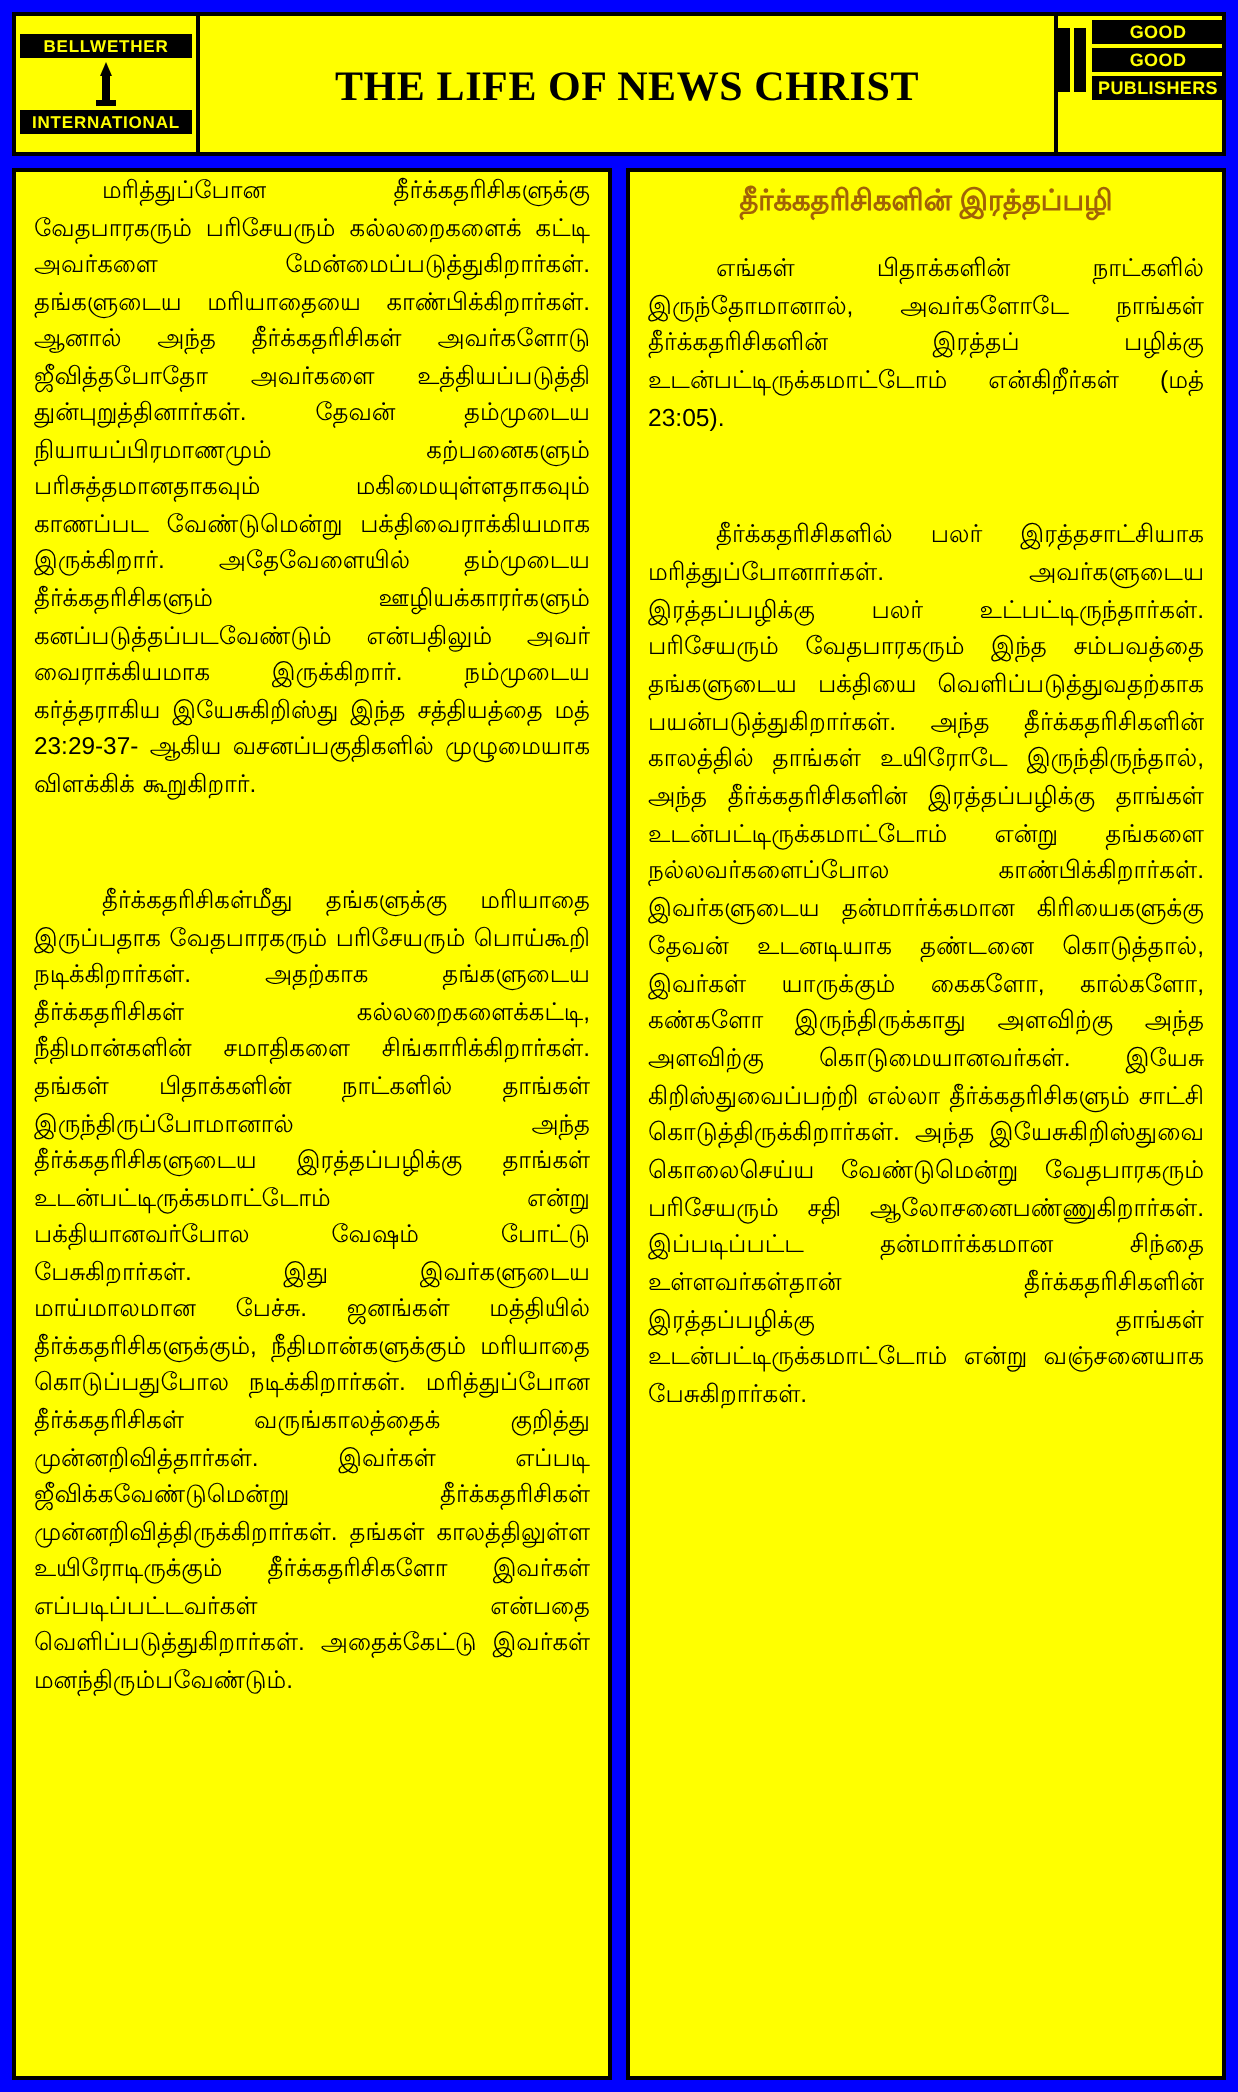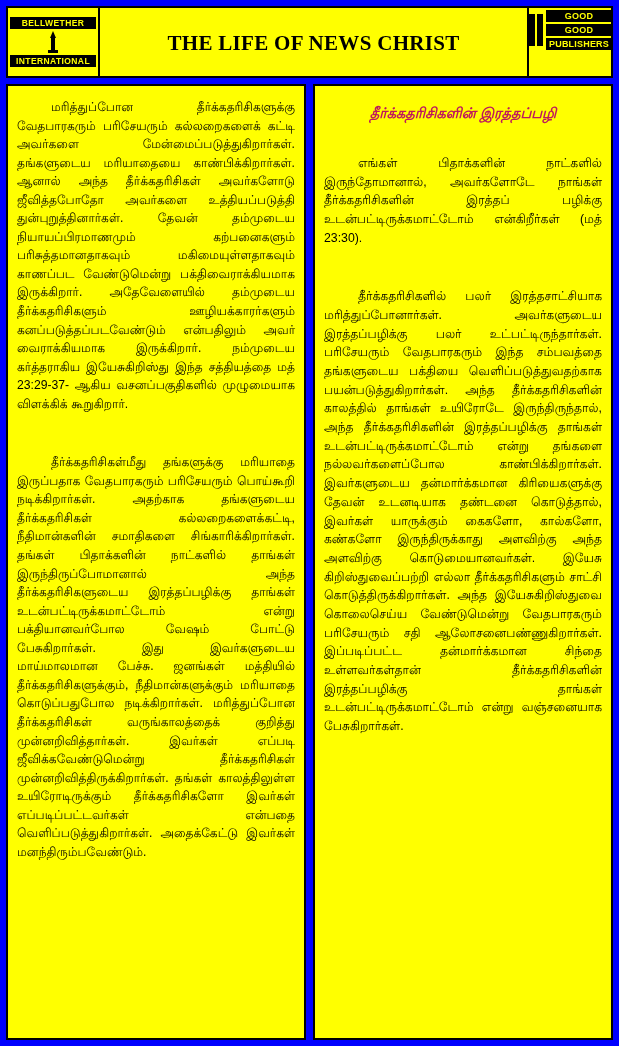--- a/index.html
+++ b/index.html
@@ -134,34 +134,33 @@
     width: 607px;
     height: 956px;
     display: flex;
     flex-direction: row;
     gap: 7px;
   }
   .column {
     background: #ffff00;
     border: 2px solid #000000;
     box-sizing: border-box;
-    padding: 12px 9px 6px 9px;
+    padding: 0 9px 6px 9px;
     overflow: hidden;
   }
   .col-left { width: 300px; }
   .col-right { width: 300px; }
 
   .col-heading {
     text-align: center;
     font-size: 14.5px;
     font-weight: bold;
-    color: #be185d;
-    margin: 6px 0 31px 0;
+    color: #a16207;
+    margin: 6px 0 14px 0;
     line-height: 1.3;
-    font-style: italic;
   }
   p.para {
     margin: 0 0 11px 0;
     font-size: 12.3px;
     line-height: 1.52;
     color: #000000;
     text-align: justify;
     text-indent: 34px;
     word-spacing: 0.5px;
   }
@@ -210,18 +209,18 @@
 
   <div class="body-area">
 
     <div class="column col-left">
       <p class="para">மரித்துப்போன தீர்க்கதரிசிகளுக்கு வேதபாரகரும் பரிசேயரும் கல்லறைகளைக் கட்டி அவர்களை மேன்மைப்படுத்துகிறார்கள். தங்களுடைய மரியாதையை காண்பிக்கிறார்கள். ஆனால் அந்த தீர்க்கதரிசிகள் அவர்களோடு ஜீவித்தபோதோ அவர்களை உத்தியப்படுத்தி துன்புறுத்தினார்கள். தேவன் தம்முடைய நியாயப்பிரமாணமும் கற்பனைகளும் பரிசுத்தமானதாகவும் மகிமையுள்ளதாகவும் காணப்பட வேண்டுமென்று பக்திவைராக்கியமாக இருக்கிறார். அதேவேளையில் தம்முடைய தீர்க்கதரிசிகளும் ஊழியக்காரர்களும் கனப்படுத்தப்படவேண்டும் என்பதிலும் அவர் வைராக்கியமாக இருக்கிறார். நம்முடைய கர்த்தராகிய இயேசுகிறிஸ்து இந்த சத்தியத்தை மத் 23:29-37- ஆகிய வசனப்பகுதிகளில் முழுமையாக விளக்கிக் கூறுகிறார்.</p>
       <p class="para">தீர்க்கதரிசிகள்மீது தங்களுக்கு மரியாதை இருப்பதாக வேதபாரகரும் பரிசேயரும் பொய்கூறி நடிக்கிறார்கள். அதற்காக தங்களுடைய தீர்க்கதரிசிகள் கல்லறைகளைக்கட்டி, நீதிமான்களின் சமாதிகளை சிங்காரிக்கிறார்கள். தங்கள் பிதாக்களின் நாட்களில் தாங்கள் இருந்திருப்போமானால் அந்த தீர்க்கதரிசிகளுடைய இரத்தப்பழிக்கு தாங்கள் உடன்பட்டிருக்கமாட்டோம் என்று பக்தியானவர்போல வேஷம் போட்டு பேசுகிறார்கள். இது இவர்களுடைய மாய்மாலமான பேச்சு. ஜனங்கள் மத்தியில் தீர்க்கதரிசிகளுக்கும், நீதிமான்களுக்கும் மரியாதை கொடுப்பதுபோல நடிக்கிறார்கள். மரித்துப்போன தீர்க்கதரிசிகள் வருங்காலத்தைக் குறித்து முன்னறிவித்தார்கள். இவர்கள் எப்படி ஜீவிக்கவேண்டுமென்று தீர்க்கதரிசிகள் முன்னறிவித்திருக்கிறார்கள். தங்கள் காலத்திலுள்ள உயிரோடிருக்கும் தீர்க்கதரிசிகளோ இவர்கள் எப்படிப்பட்டவர்கள் என்பதை வெளிப்படுத்துகிறார்கள். அதைக்கேட்டு இவர்கள் மனந்திரும்பவேண்டும்.</p>
     </div>
 
     <div class="column col-right">
       <div class="col-heading">தீர்க்கதரிசிகளின் இரத்தப்பழி</div>
-      <p class="para">எங்கள் பிதாக்களின் நாட்களில் இருந்தோமானால், அவர்களோடே நாங்கள் தீர்க்கதரிசிகளின் இரத்தப் பழிக்கு உடன்பட்டிருக்கமாட்டோம் என்கிறீர்கள் (மத் 23:30).</p>
+      <p class="para">எங்கள் பிதாக்களின் நாட்களில் இருந்தோமானால், அவர்களோடே நாங்கள் தீர்க்கதரிசிகளின் இரத்தப் பழிக்கு உடன்பட்டிருக்கமாட்டோம் என்கிறீர்கள் (மத் 23:05).</p>
       <p class="para">தீர்க்கதரிசிகளில் பலர் இரத்தசாட்சியாக மரித்துப்போனார்கள். அவர்களுடைய இரத்தப்பழிக்கு பலர் உட்பட்டிருந்தார்கள். பரிசேயரும் வேதபாரகரும் இந்த சம்பவத்தை தங்களுடைய பக்தியை வெளிப்படுத்துவதற்காக பயன்படுத்துகிறார்கள். அந்த தீர்க்கதரிசிகளின் காலத்தில் தாங்கள் உயிரோடே இருந்திருந்தால், அந்த தீர்க்கதரிசிகளின் இரத்தப்பழிக்கு தாங்கள் உடன்பட்டிருக்கமாட்டோம் என்று தங்களை நல்லவர்களைப்போல காண்பிக்கிறார்கள். இவர்களுடைய தன்மார்க்கமான கிரியைகளுக்கு தேவன் உடனடியாக தண்டனை கொடுத்தால், இவர்கள் யாருக்கும் கைகளோ, கால்களோ, கண்களோ இருந்திருக்காது அளவிற்கு அந்த அளவிற்கு கொடுமையானவர்கள். இயேசு கிறிஸ்துவைப்பற்றி எல்லா தீர்க்கதரிசிகளும் சாட்சி கொடுத்திருக்கிறார்கள். அந்த இயேசுகிறிஸ்துவை கொலைசெய்ய வேண்டுமென்று வேதபாரகரும் பரிசேயரும் சதி ஆலோசனைபண்ணுகிறார்கள். இப்படிப்பட்ட தன்மார்க்கமான சிந்தை உள்ளவர்கள்தான் தீர்க்கதரிசிகளின் இரத்தப்பழிக்கு தாங்கள் உடன்பட்டிருக்கமாட்டோம் என்று வஞ்சனையாக பேசுகிறார்கள்.</p>
     </div>
 
   </div>
 </div>
 
 </body></html>

